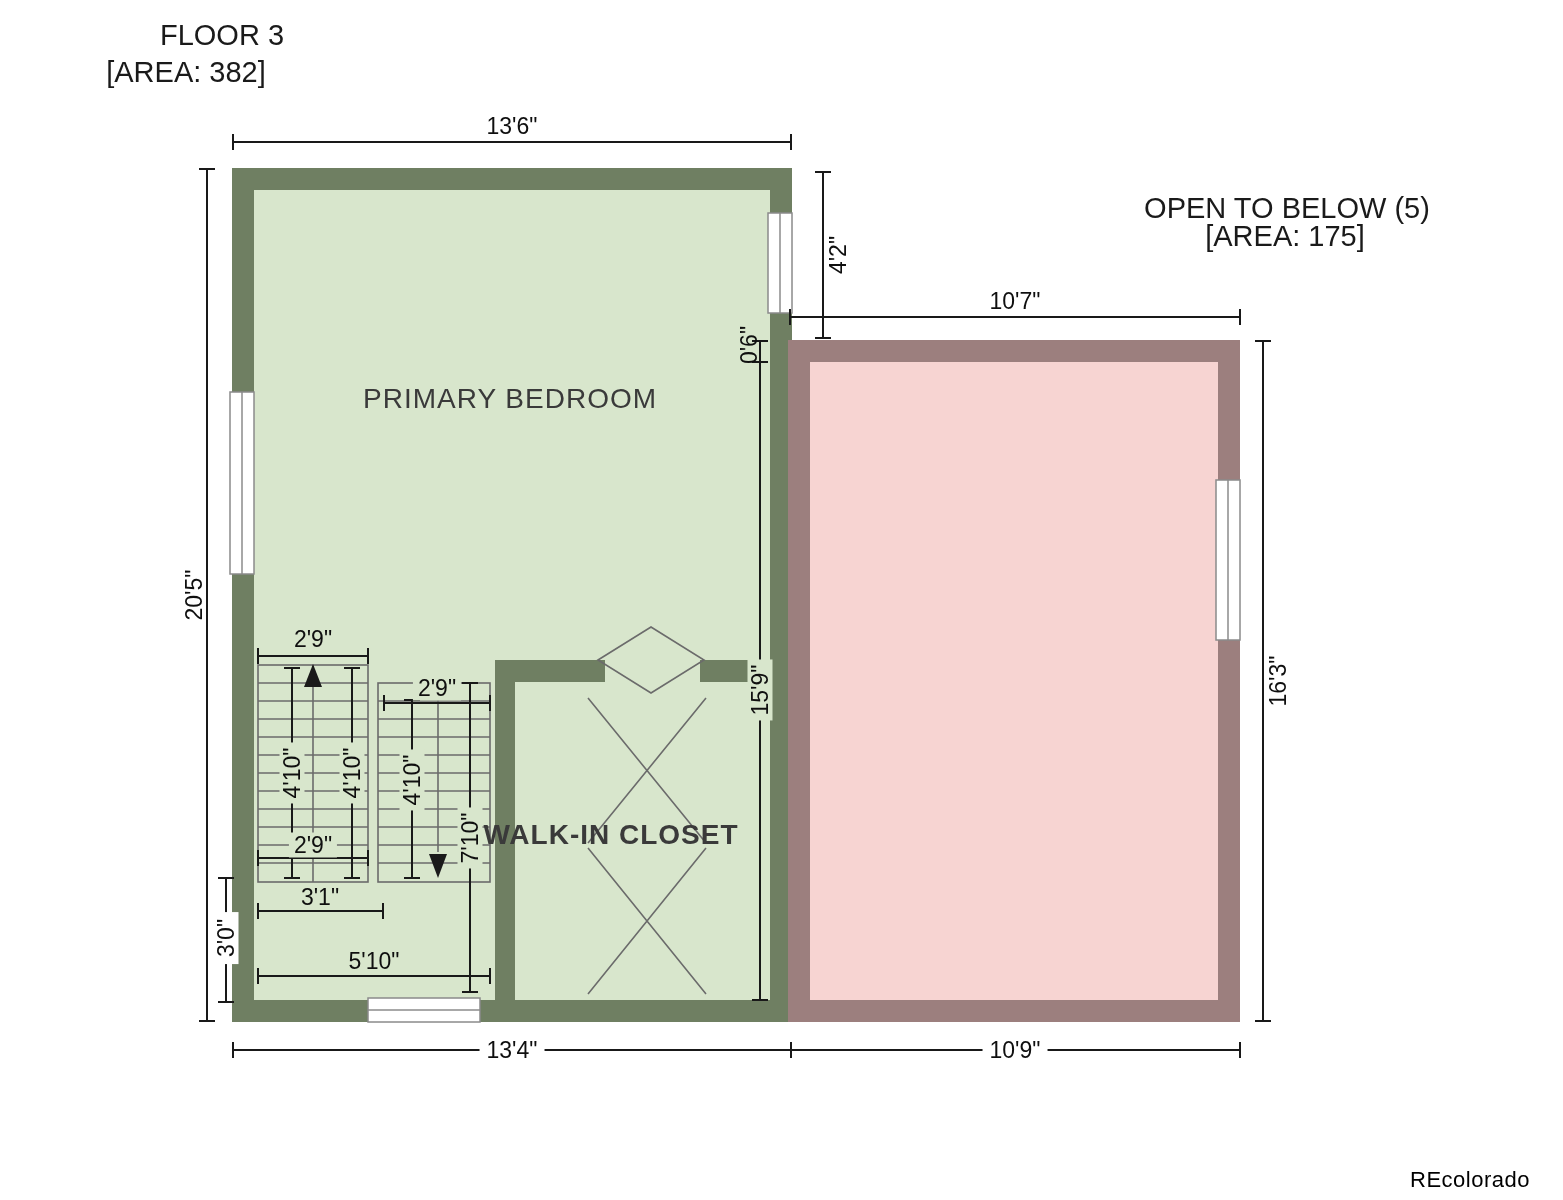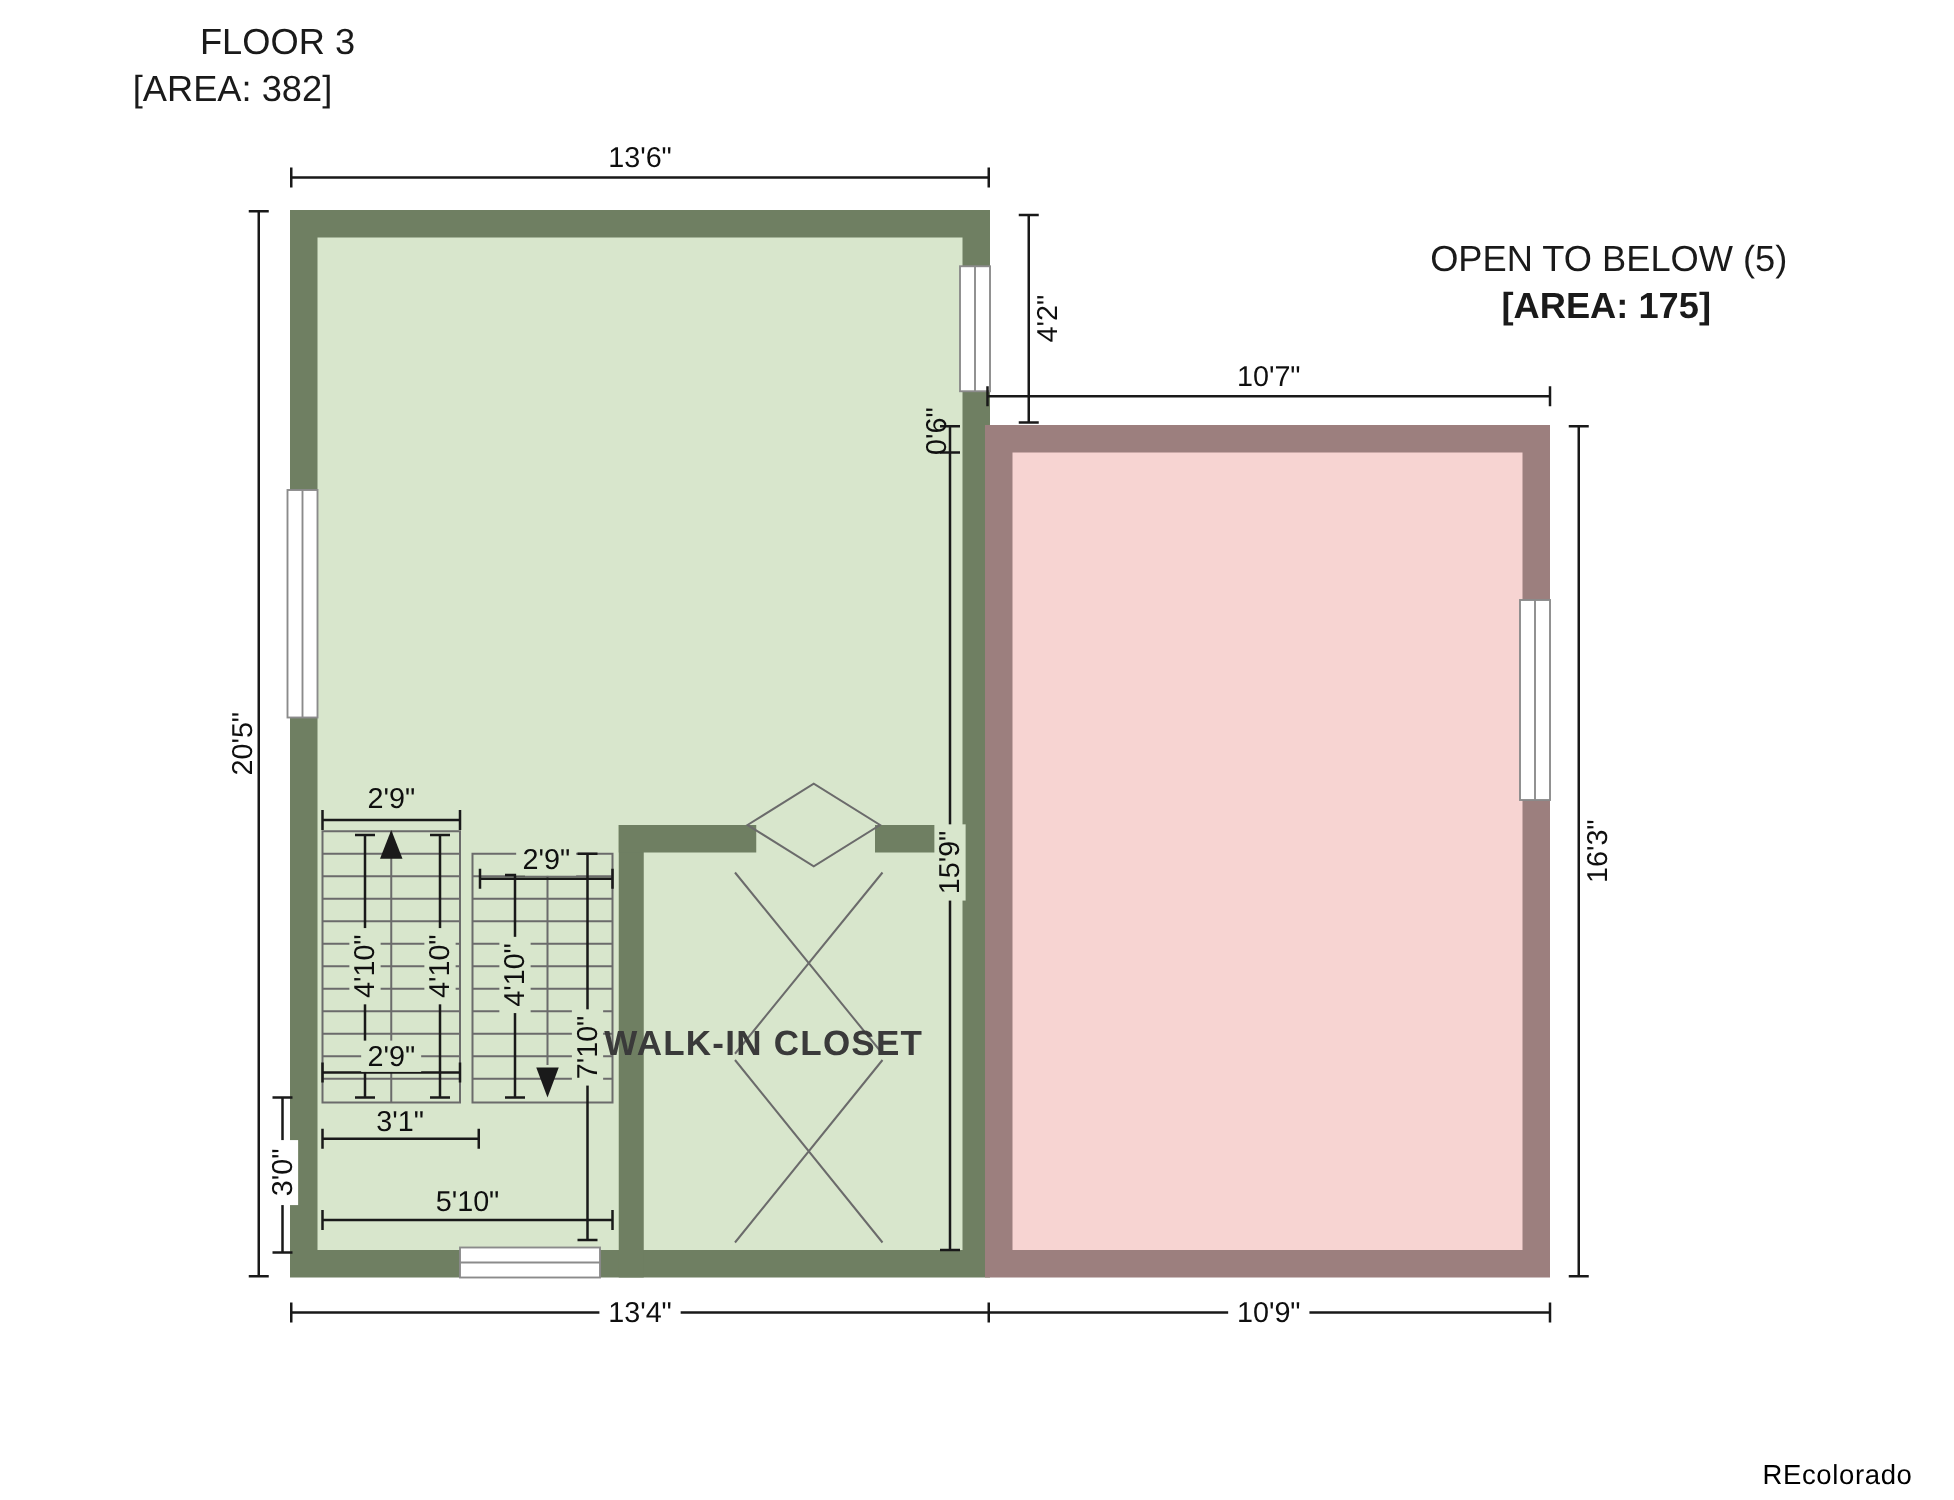--- a/index.html
+++ b/index.html
@@ -102,22 +102,23 @@
       <path class="dimline" d="M258 850V866M368 850V866M258 858H368"></path>
       <path class="dimline" d="M258 903V919M383 903V919M258 911H383"></path>
       <path class="dimline" d="M218 878H234M218 1002H234M226 878V1002"></path>
       <path class="dimline" d="M258 968V984M490 968V984M258 976H490"></path>
     </g>
   </svg>
 
   <div class="label title" style="left:186px; top:35px;margin-left:36px;">FLOOR 3</div>
   <div class="label title" style="left:186px; top:72px;">[AREA: 382]</div>
   <div class="label title" style="left:1287px; top:208px;">OPEN TO BELOW (5)</div>
-  <div class="label title" style="left:1285px; top:246px;font-weight:bold;">[AREA: 175]</div>
+  <div class="label title" style="left:1285px; top:236px;">[AREA: 175]</div>
 
+  <div class="label room-name" style="left:510px; top:399px;">PRIMARY BEDROOM</div>
   <div class="label room-name" style="left:611px; top:835px;font-weight:bold;">WALK-IN CLOSET</div>
 
   <div class="label dim" style="left:512px; top:126px;">13'6"</div>
   <div class="label dim vert" style="left:194px; top:595px;">20'5"</div>
   <div class="label dim vert" style="left:838px; top:255px;">4'2"</div>
   <div class="label dim" style="left:1015px; top:301px;">10'7"</div>
   <div class="label dim vert" style="left:1278px; top:681px;">16'3"</div>
   <div class="label dim bg-white" style="left:512px; top:1050px;">13'4"</div>
   <div class="label dim bg-white" style="left:1015px; top:1050px;">10'9"</div>
   <div class="label dim vert" style="left:749px; top:345px;">0'6"</div>

